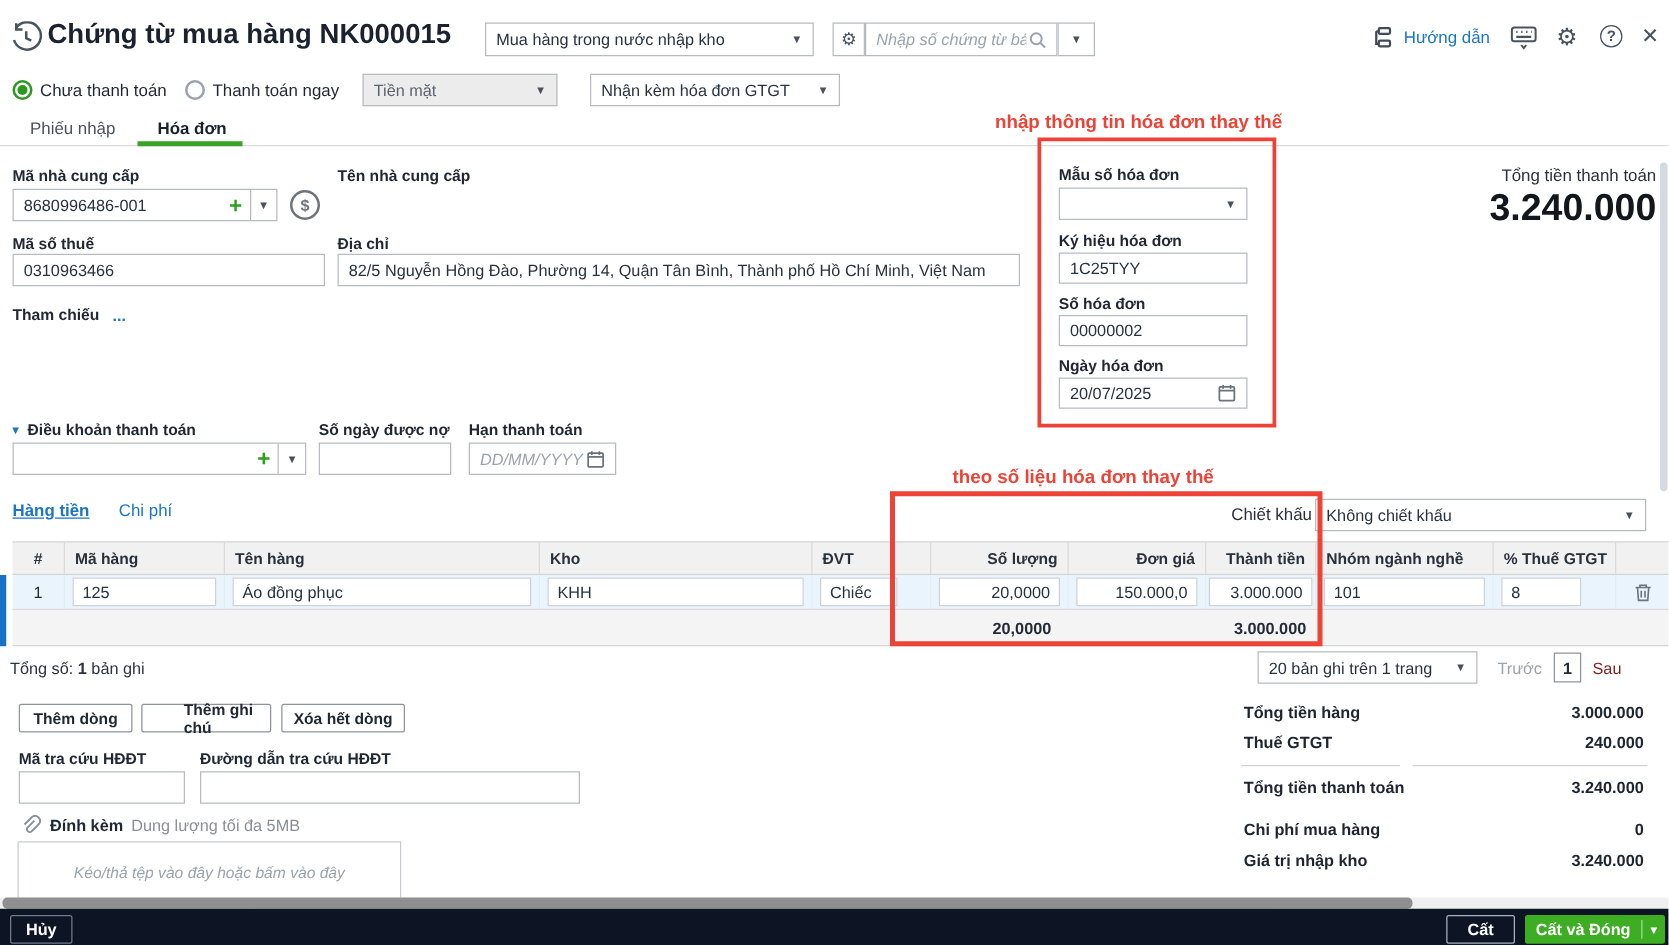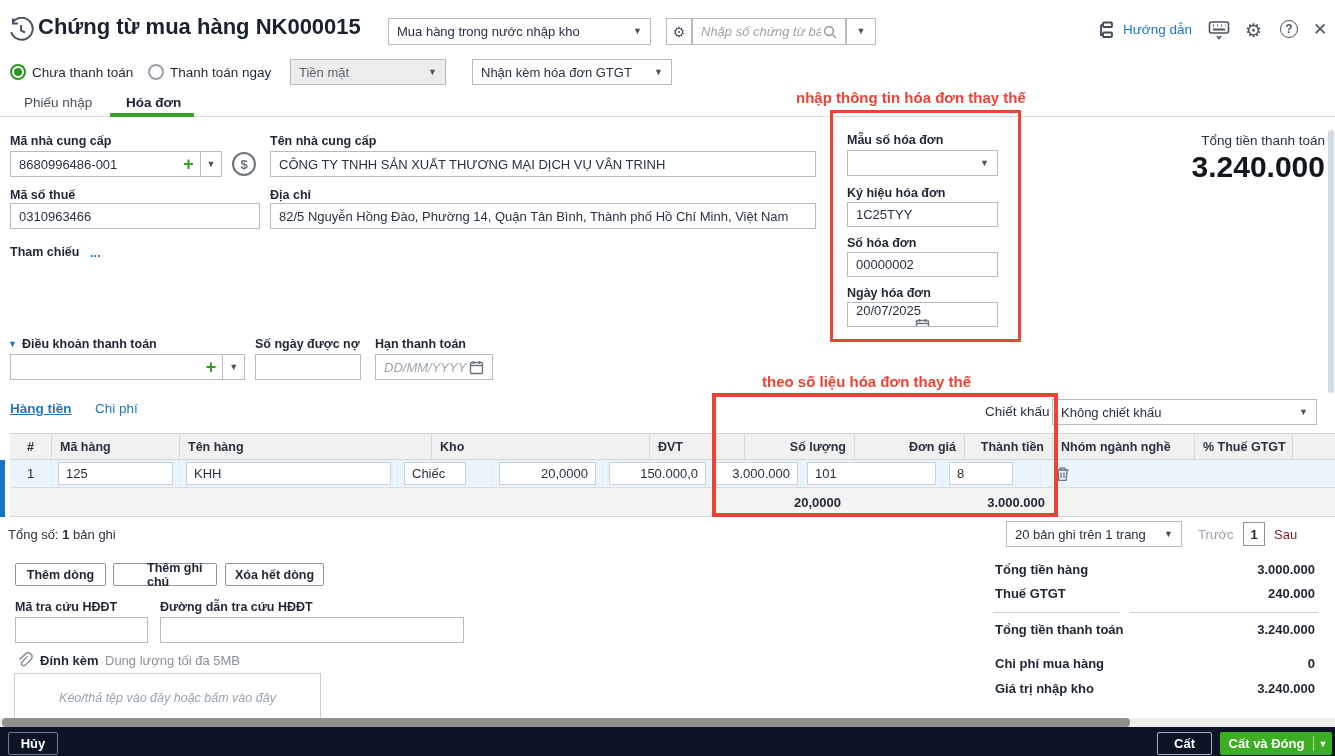--- a/index.html
+++ b/index.html
@@ -122,23 +122,20 @@
   <div class="abs box" style="left:10px; top:151px; width:212px; padding-right:0;">
     <input type="text" value="8680996486-001" style="">
     <span class="greenplus">+</span>
     <span class="seg">
         <span class="caret" style="margin:0;">▼</span>
       </span>
   </div>
   <span class="abs icon-btn" style="left:232px; top:152px; width:24px; height:24px; border:2px solid #6d737b; border-radius:50%; font-size:13px; font-weight:bold; color:#6d737b;">$</span>
 
   <span class="abs lbl" style="left:270px; top:134px;">Tên nhà cung cấp</span>
-  <div class="abs box" style="left:270px; top:151px; width:546px;">
-    <input type="text" value="CÔNG TY TNHH SẢN XUẤT THƯƠNG MẠI DỊCH VỤ VÂN TRINH" style="">
-  </div>
 
   <span class="abs lbl" style="left:10px; top:188px;">Mã số thuế</span>
   <div class="abs box" style="left:10px; top:203px; width:250px;">
     <input type="text" value="0310963466" style="">
   </div>
 
   <span class="abs lbl" style="left:270px; top:188px;">Địa chỉ</span>
   <div class="abs box" style="left:270px; top:203px; width:546px;">
     <input type="text" value="82/5 Nguyễn Hồng Đào, Phường 14, Quận Tân Bình, Thành phố Hồ Chí Minh, Việt Nam" style="">
   </div>
@@ -159,21 +156,21 @@
   <div class="abs box" style="left:847px; top:202px; width:151px; height:25px;">
     <input type="text" value="1C25TYY" style="">
   </div>
 
   <span class="abs lbl" style="left:847px; top:236px;">Số hóa đơn</span>
   <div class="abs box" style="left:847px; top:252px; width:151px; height:25px;">
     <input type="text" value="00000002" style="">
   </div>
 
   <span class="abs lbl" style="left:847px; top:286px;">Ngày hóa đơn</span>
-  <div class="abs box" style="left:847px; top:302px; width:151px; height:25px;flex-direction:column;">
+  <div class="abs box" style="left:847px; top:302px; width:151px; height:25px;">
     <input type="text" value="20/07/2025" style="">
     <span>
       <svg width="15" height="15" viewBox="0 0 15 15" fill="none" stroke="#6d737b" stroke-width="1.4">
         <rect x="1.5" y="2.5" width="12" height="11" rx="1"></rect>
         <path d="M1.5 5.5 h12 M4.5 1 v3 M10.5 1 v3"></path>
       </svg>
     </span>
   </div>
 
   <div class="abs" style="left:1060px; top:133px; width:265px; text-align:right; font-size:13.5px; color:#27313d;">Tổng tiền thanh toán</div>
@@ -228,20 +225,23 @@
     <div class="th" style="width:142px;">Nhóm ngành nghề</div>
     <div class="th" style="width:98px;">% Thuế GTGT</div>
     <div class="th" style="width:42px; border-right:none;"></div>
   </div>
 
   <div class="abs" style="left:10px; top:460px; width:1325px; height:27px; background:#e9f4fc; display:flex;">
     <div class="td" style="width:42px; justify-content:center; font-size:13px;">1</div>
     <div class="td" style="width:128px;">
         <div class="cellbox">125</div>
       </div>
+    <div class="td" style="width:252px;">
+        <div class="cellbox">Áo đồng phục</div>
+      </div>
     <div class="td" style="width:218px;">
         <div class="cellbox">KHH</div>
       </div>
     <div class="td" style="width:95px;">
         <div class="cellbox" style="width:62px;">Chiếc</div>
       </div>
     <div class="td" style="width:110px;">
         <div class="cellbox num">20,0000</div>
       </div>
     <div class="td" style="width:110px;">

